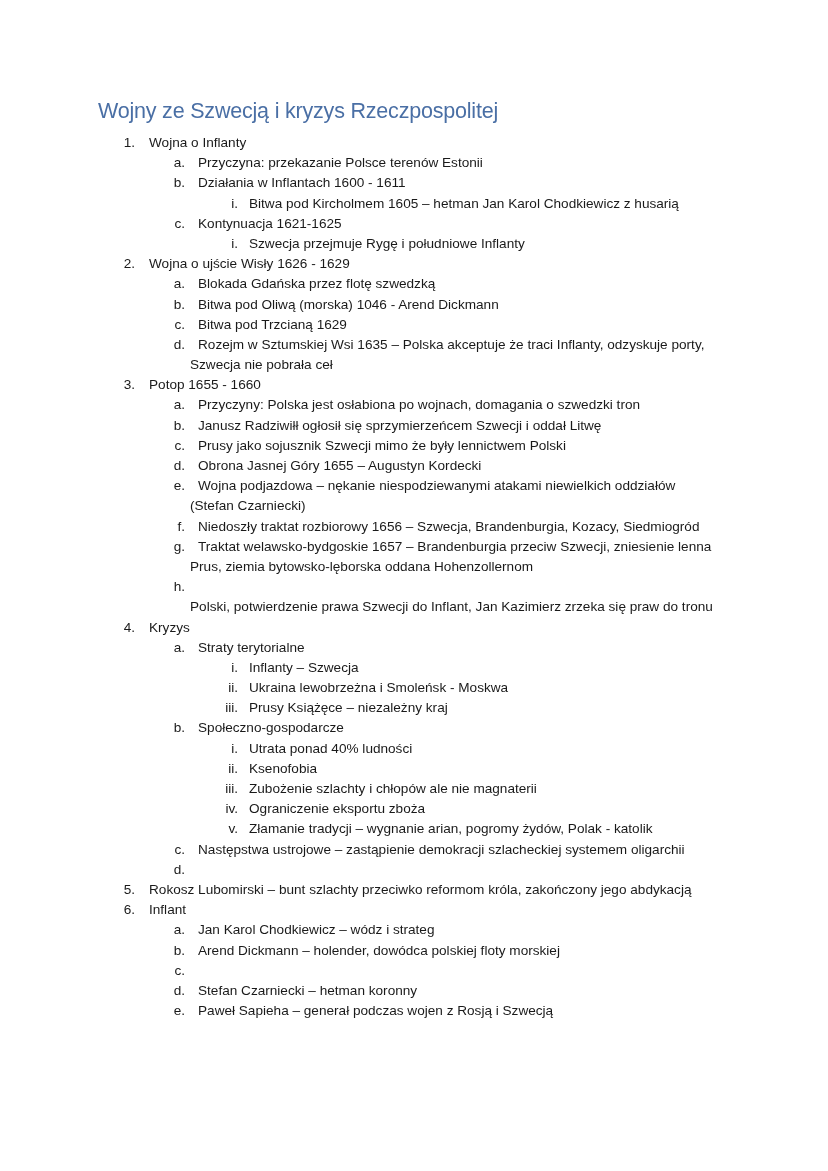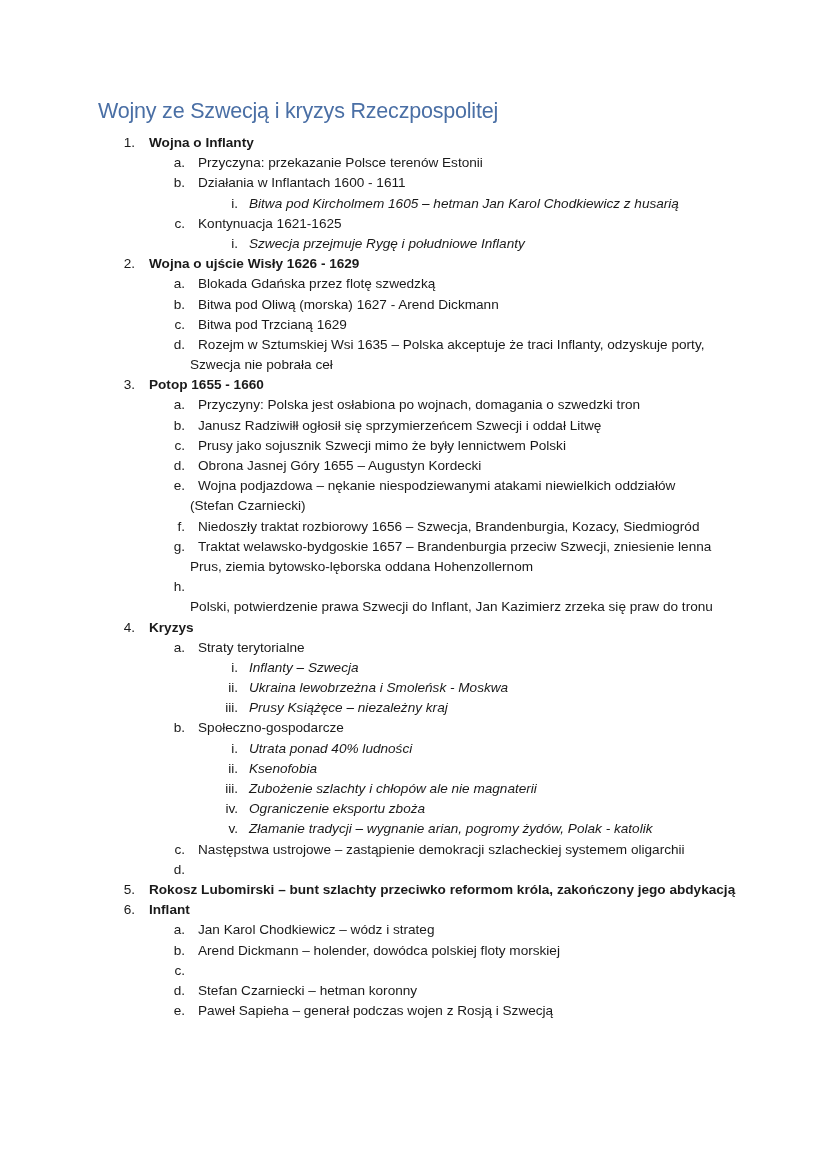--- a/index.html
+++ b/index.html
@@ -6,25 +6,25 @@
   body { width: 828px; height: 1171px; position: relative; overflow: hidden;
          font-family: "Liberation Sans", sans-serif; color: #1a1a1a; }
   .page { position: absolute; left: 0; top: 0; width: 828px; height: 1171px; }
   .title { position: absolute; left: 98px; top: 99px; font-size: 21.5px; color: #4a6fa5;
            white-space: nowrap; letter-spacing: -0.2px; }
   .list { position: absolute; left: 0; top: 133px; width: 828px; }
   .row { position: relative; height: 20.2px; font-size: 13.6px; line-height: 20.2px; white-space: nowrap; }
   .marker { position: absolute; text-align: right; }
   .text { position: absolute; }
   .l1 .marker { left: 112px; width: 23px; }
-  .l1 .text { left: 149px; font-weight: bold; }
+  .l1 .text { left: 149px; }
   .l2 .marker { left: 165px; width: 20px; }
   .l2 .text { left: 198px; text-align: center; }
   .l3 .marker { left: 218px; width: 20px; }
-  .l3 .text { left: 249px; font-style: italic; }
+  .l3 .text { left: 249px; }
   .cont .text { left: 190px; }
 </style>
 </head>
 <body>
 
 <div class="page">
   <div class="title">Wojny ze Szwecją i kryzys Rzeczpospolitej</div>
   <div class="list" id="outline">
       <div class="row l1">
         <span class="marker">1.</span>
@@ -53,21 +53,21 @@
       <div class="row l1">
         <span class="marker">2.</span>
         <span class="text">Wojna o ujście Wisły 1626 - 1629</span>
       </div>
       <div class="row l2">
         <span class="marker">a.</span>
         <span class="text">Blokada Gdańska przez flotę szwedzką</span>
       </div>
       <div class="row l2">
         <span class="marker">b.</span>
-        <span class="text">Bitwa pod Oliwą (morska) 1627 - Arend Dickmann</span>
+        <span class="text">Bitwa pod Oliwą (morska) 1046 - Arend Dickmann</span>
       </div>
       <div class="row l2">
         <span class="marker">c.</span>
         <span class="text">Bitwa pod Trzcianą 1629</span>
       </div>
       <div class="row l2">
         <span class="marker">d.</span>
         <span class="text">Rozejm w Sztumskiej Wsi 1635 – Polska akceptuje że traci Inflanty, odzyskuje porty,</span>
       </div>
       <div class="row l2 cont">

